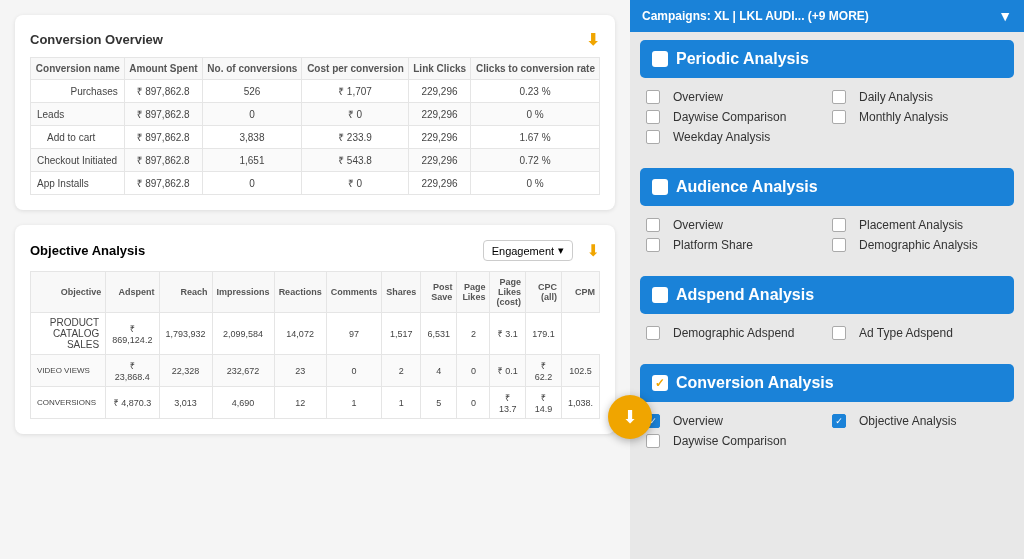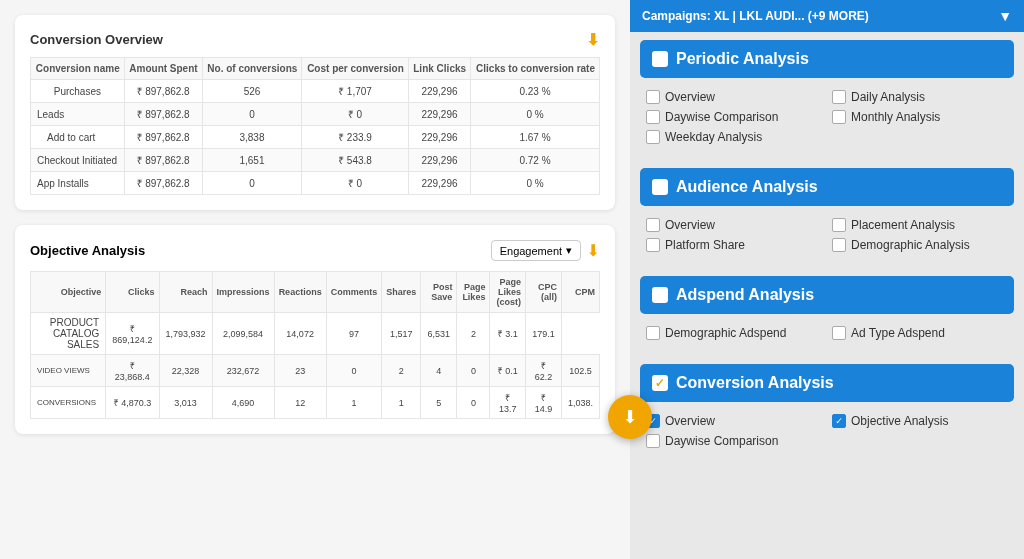--- a/index.html
+++ b/index.html
@@ -77,21 +77,21 @@
     .engagement-btn {
       background: #fff;
       border: 1px solid #ccc;
       border-radius: 4px;
       padding: 3px 8px;
       font-size: 11px;
       cursor: pointer;
       display: flex;
       align-items: center;
       gap: 4px;
-      margin-right: 6px;
+      margin-right: 14px;
     }
 
     .header-right {
       display: flex;
       align-items: center;
     }
 
     
     .right-panel {
       width: 394px;
@@ -156,21 +156,21 @@
     .options-grid {
       display: grid;
       grid-template-columns: 1fr 1fr;
       gap: 6px 10px;
       padding: 4px 6px 8px 6px;
     }
 
     .option-item {
       display: flex;
       align-items: center;
-      gap: 5px;
+      gap: 13px;
       font-size: 12px;
       color: #333;
     }
 
     .opt-checkbox {
       width: 14px;
       height: 14px;
       border: 1.5px solid #aaa;
       border-radius: 2px;
       background: #fff;
@@ -224,21 +224,21 @@
             <th>Conversion name</th>
             <th>Amount Spent</th>
             <th>No. of conversions</th>
             <th>Cost per conversion</th>
             <th>Link Clicks</th>
             <th>Clicks to conversion rate</th>
           </tr>
       </thead>
       <tbody id="conv-body">
           <tr>
-            <td style="text-align: center;">Purchases</td>
+            <td style="text-align: right;">Purchases</td>
             <td>₹ 897,862.8</td>
             <td>526</td>
             <td>₹ 1,707</td>
             <td>229,296</td>
             <td>0.23 %</td>
           </tr>
           <tr>
             <td style="text-align: left;">Leads</td>
             <td>₹ 897,862.8</td>
             <td>0</td>
@@ -282,21 +282,21 @@
           <span>Engagement</span>
           <span>▾</span>
         </button>
         <span style="color:#f0a500; font-size:16px;">⬇</span>
       </div>
     </div>
     <table style="font-size:9px;">
       <thead>
         <tr id="obj-header-row">
             <th>Objective</th>
-            <th>Clicks</th>
+            <th>Adspent</th>
             <th>Reach</th>
             <th>Impressions</th>
             <th>Reactions</th>
             <th>Comments</th>
             <th>Shares</th>
             <th>Post Save</th>
             <th>Page Likes</th>
             <th>Page Likes (cost)</th>
             <th>CPC (all)</th>
             <th>CPM</th>

